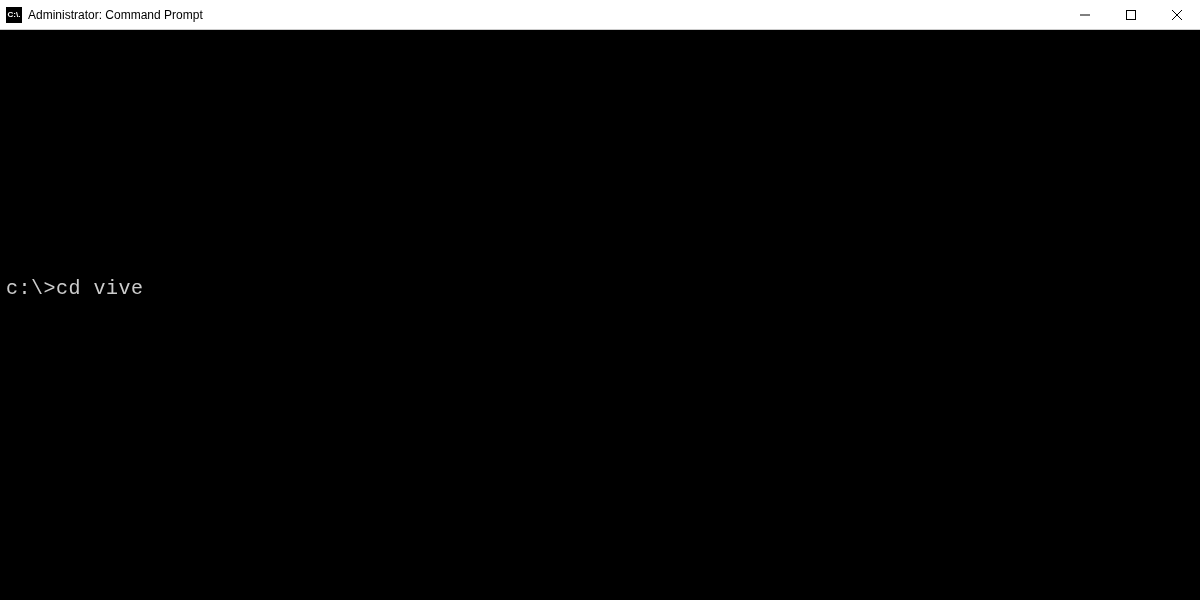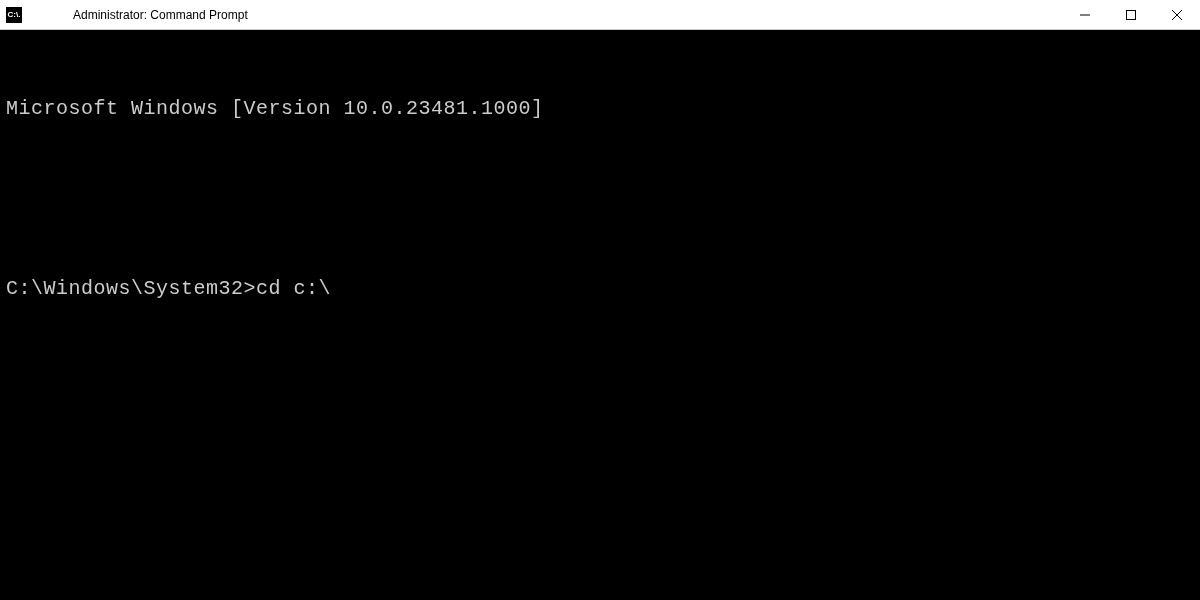--- a/index.html
+++ b/index.html
@@ -33,21 +33,20 @@
       color: #fff;
       font-size: 8px;
       font-family: sans-serif;
       font-weight: bold;
     }
     .titlebar-text {
       font-family: 'Segoe UI', sans-serif;
       font-size: 12px;
       color: #000;
       flex: 1;
-      margin-left: 45px;
     }
     .window-controls {
       display: flex;
       height: 100%;
     }
     .window-control {
       width: 46px;
       height: 100%;
       display: flex;
       align-items: center;
@@ -97,24 +96,23 @@
     <div class="window-control">
       <svg viewBox="0 0 10 10">
           <line x1="0" y1="0" x2="10" y2="10" stroke="#000" stroke-width="1"></line>
           <line x1="10" y1="0" x2="0" y2="10" stroke="#000" stroke-width="1"></line>
         </svg>
     </div>
   </div>
 </div>
 
 <div class="terminal">
-  <span class="terminal-line">Microsoft Windows [Version 10.0.23481.1000]</span>
   <div class="blank-line"></div>
-  <span class="terminal-line">C:\Windows\System32&gt;cd c:\</span>
   <div class="blank-line"></div>
+  <span class="terminal-line">c:\&gt;cd vive</span>
   
   
   
   
   
   
   
 </div>
 
 </body></html>

